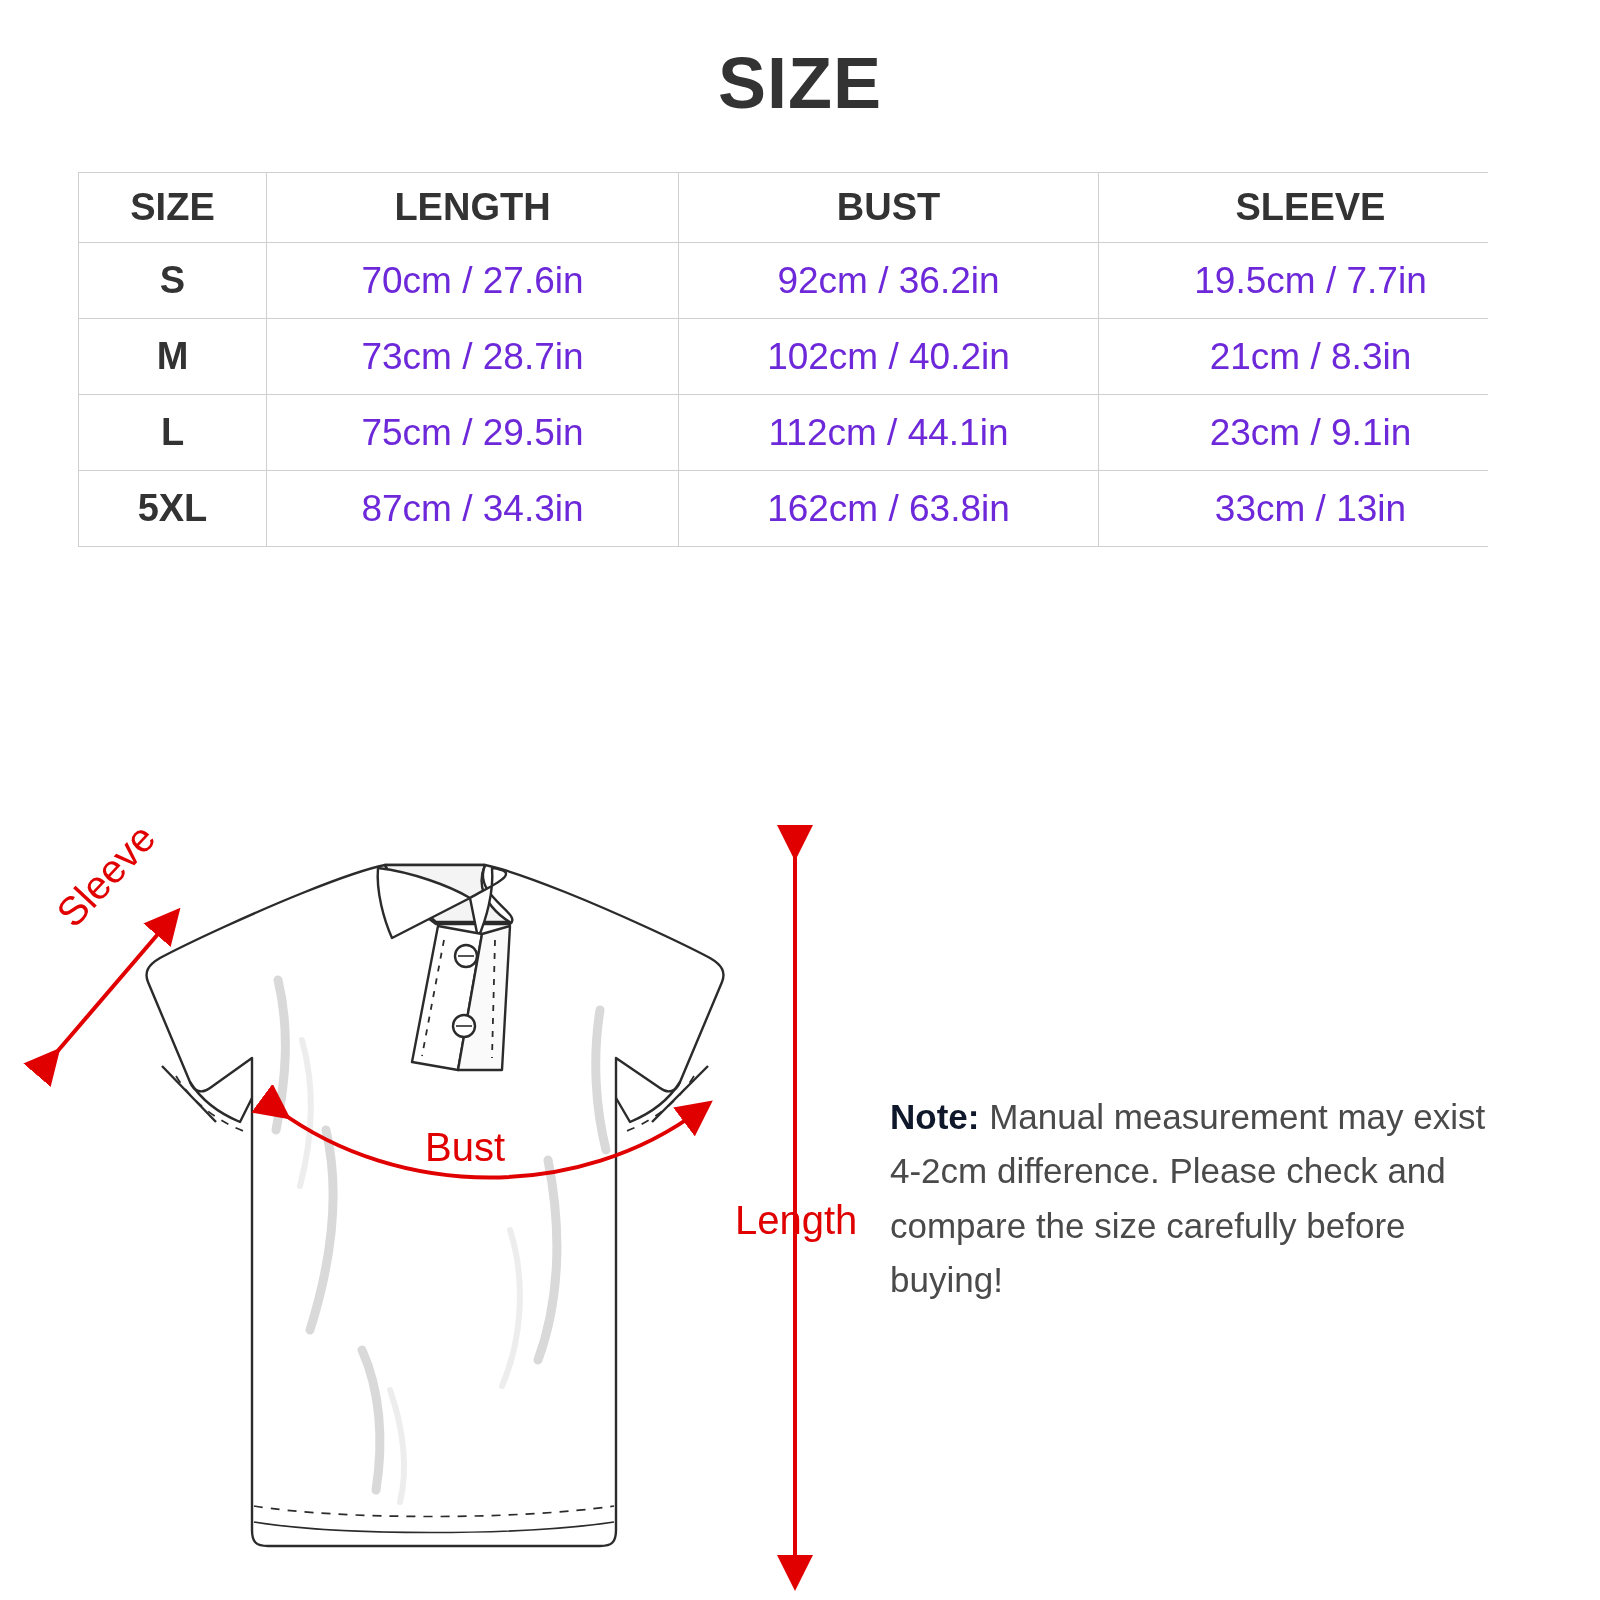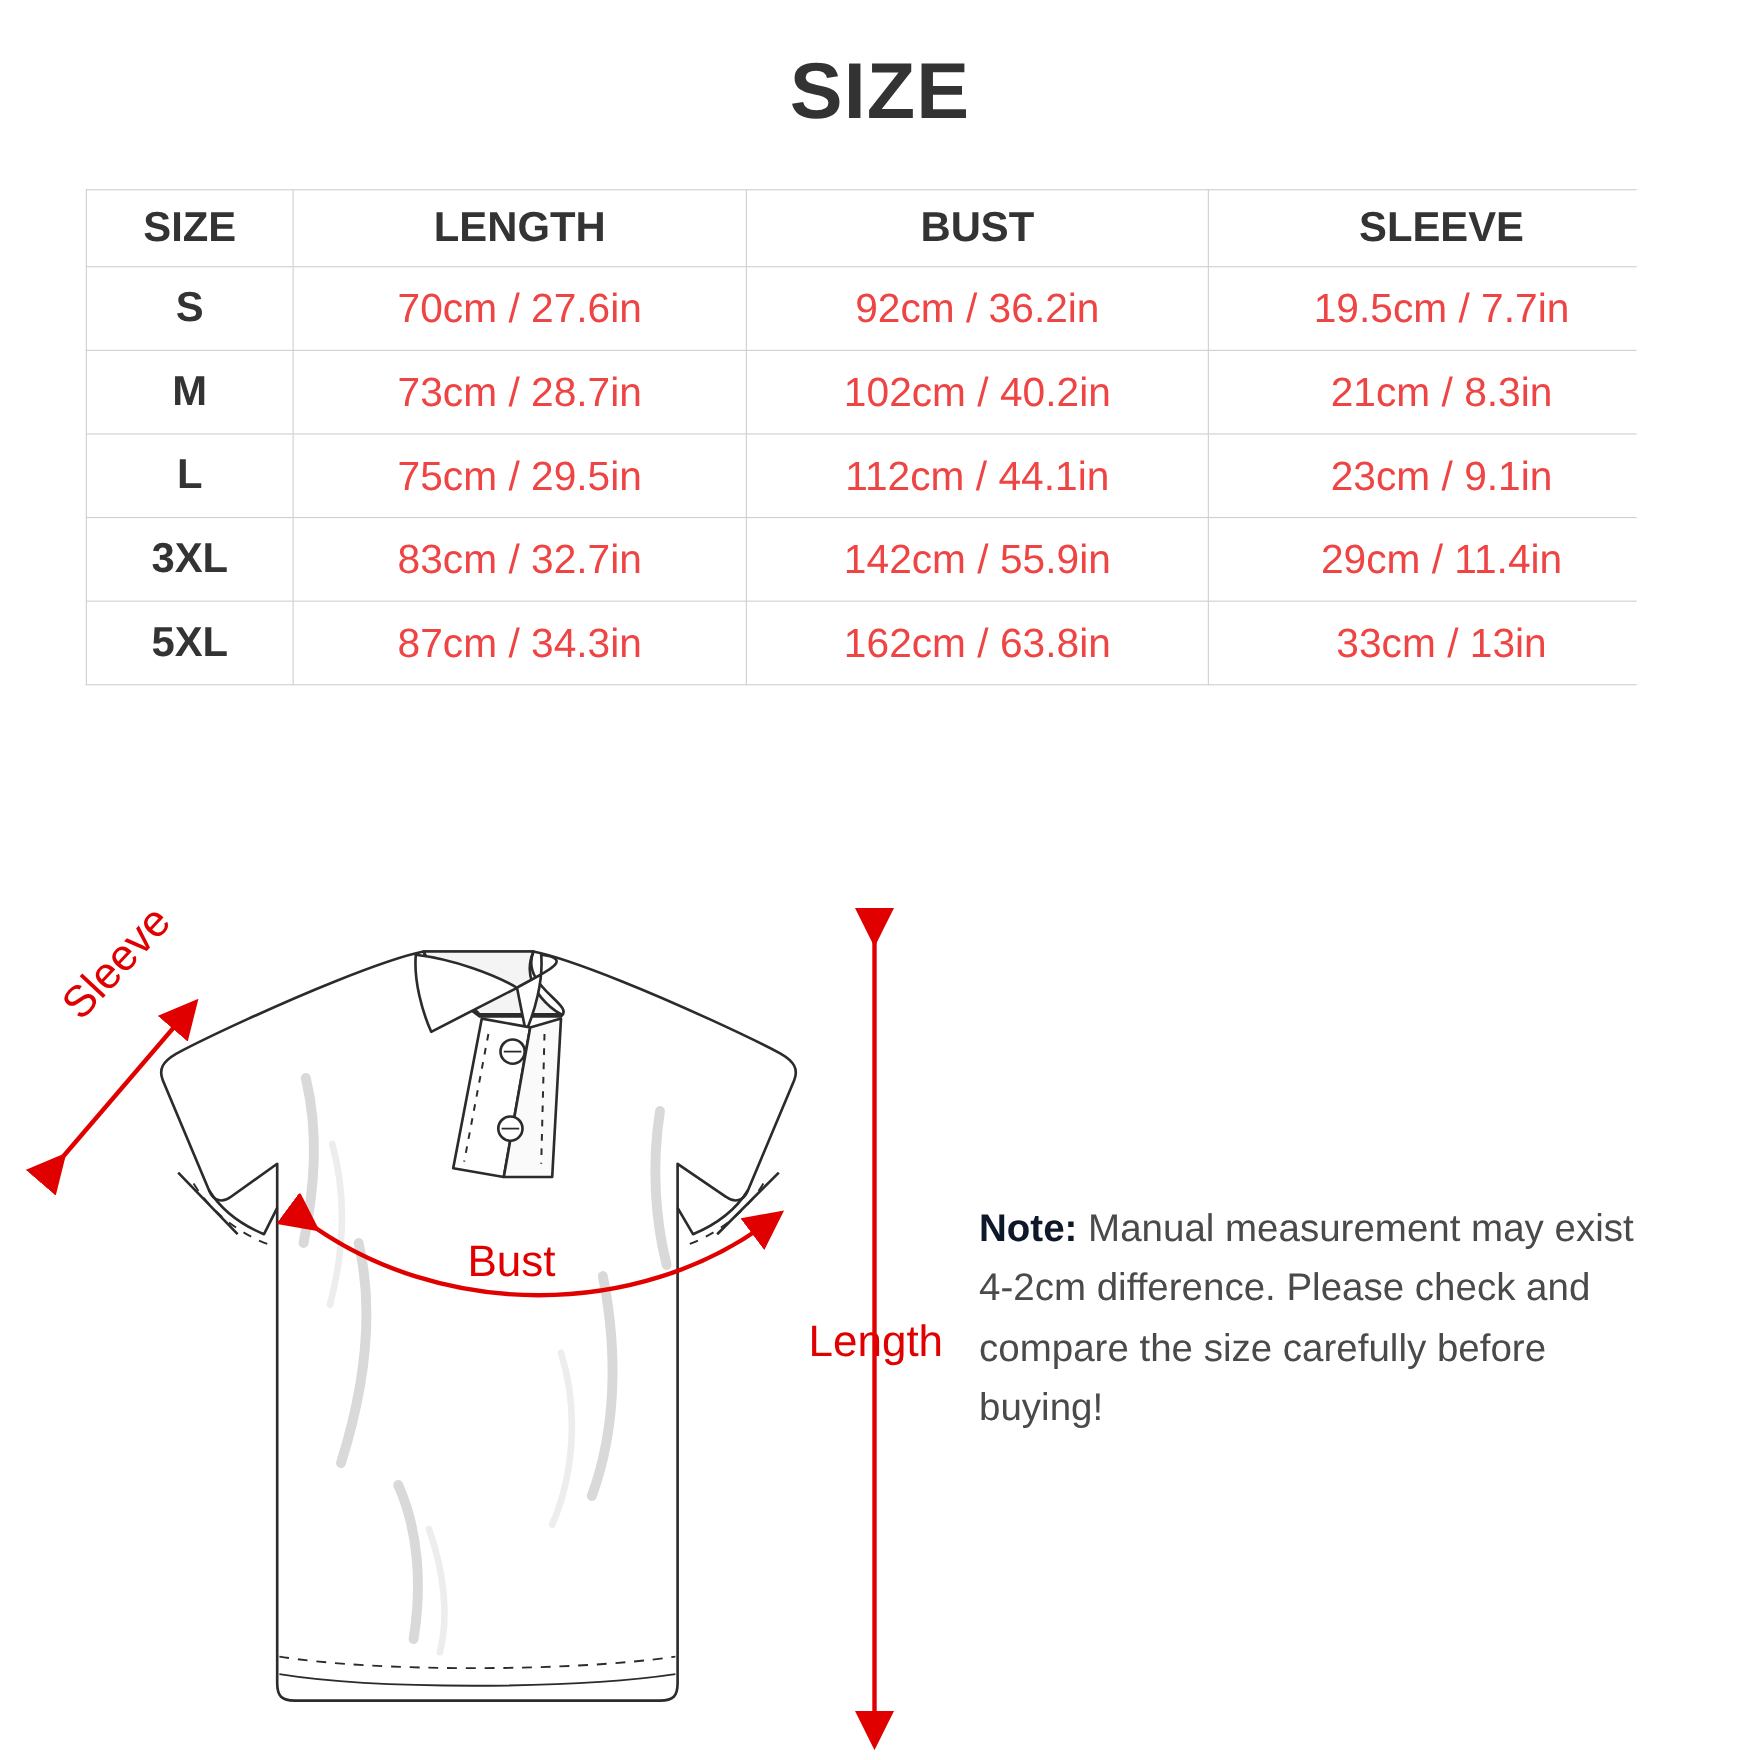--- a/index.html
+++ b/index.html
@@ -32,21 +32,21 @@
     position: absolute;
     top: 172px;
     left: 78px;
     width: 1444px;
     border-collapse: collapse;
     table-layout: fixed;
   }
   .size-table td, .size-table th {
     border: 1px solid #cfcfcf;
     text-align: center;
-    color: #ef4444;
+    color: #6d28d9;
     font-weight: normal;
     height: 76px;
     padding: 0;
   }
   .size-table thead th {
     font-size: 38px;
     font-weight: bold;
     color: #333333;
     height: 70px;
   }
@@ -139,26 +139,20 @@
         <td class="sizecol">M</td>
         <td>73cm / 28.7in</td>
         <td>102cm / 40.2in</td>
         <td>21cm / 8.3in</td>
       </tr>
       <tr>
         <td class="sizecol">L</td>
         <td>75cm / 29.5in</td>
         <td>112cm / 44.1in</td>
         <td>23cm / 9.1in</td>
-      </tr>
-      <tr>
-        <td class="sizecol">3XL</td>
-        <td>83cm / 32.7in</td>
-        <td>142cm / 55.9in</td>
-        <td>29cm / 11.4in</td>
       </tr>
       <tr>
         <td class="sizecol">5XL</td>
         <td>87cm / 34.3in</td>
         <td>162cm / 63.8in</td>
         <td>33cm / 13in</td>
       </tr>
     </tbody>
   </table>
 

